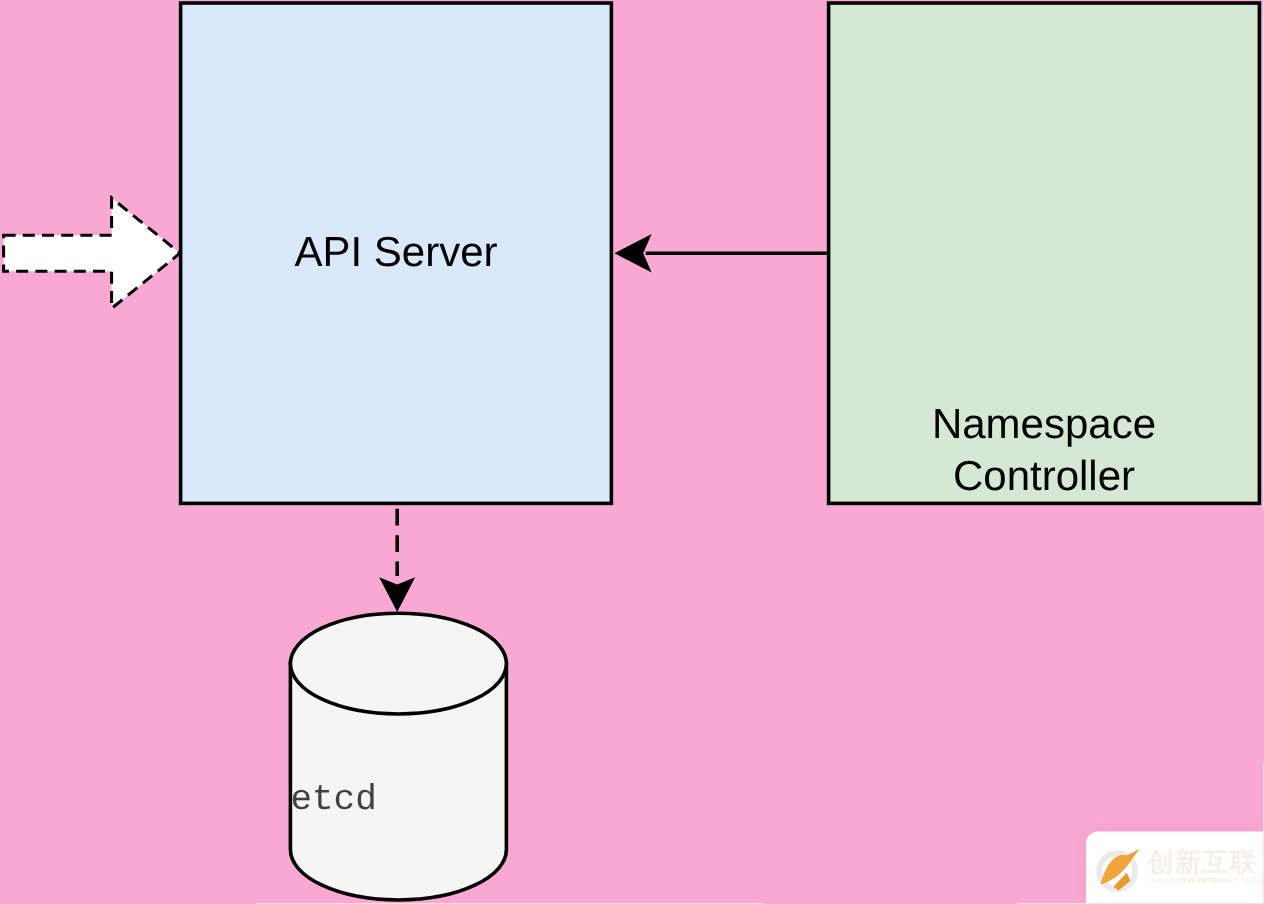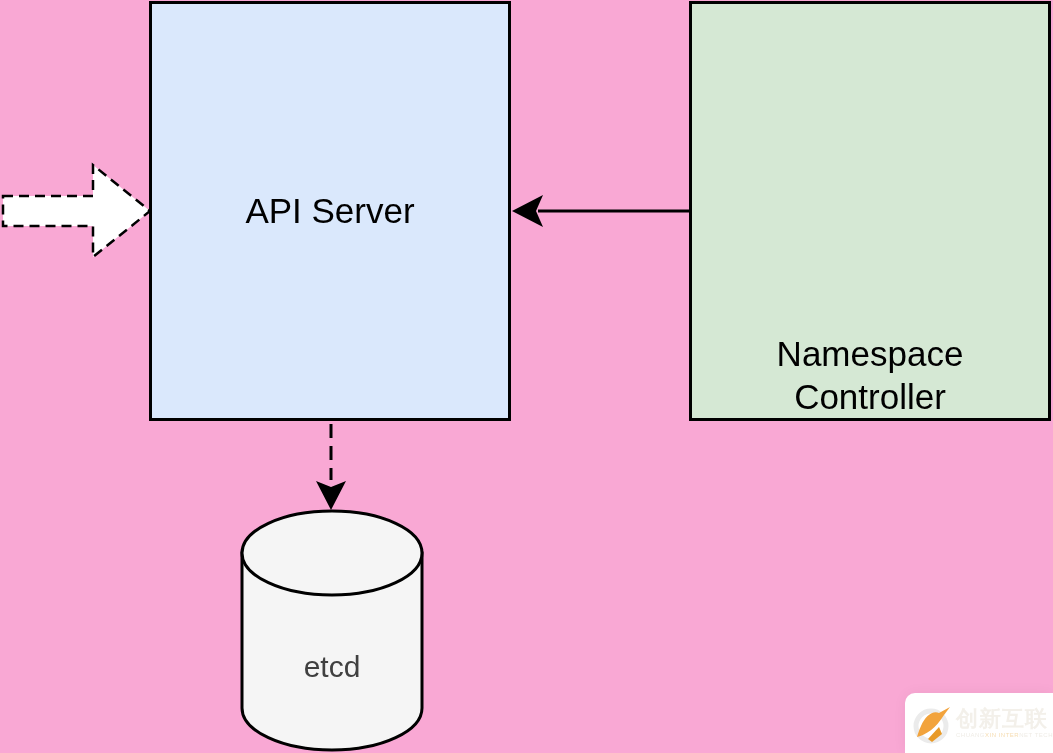--- a/index.html
+++ b/index.html
@@ -21,21 +21,21 @@
   .node .label{
     font-size:35px;
     line-height:1.23;
     color:#000000;
     white-space:pre-line;
   }
   .node-api{left:149px;top:1px;width:362px;height:420px;background:#dae8fc;}
   .node-ns{left:689px;top:1px;width:362px;height:420px;background:#d5e8d4;align-items:flex-end;}
   .etcd-label{
     position:absolute;left:242px;top:650px;width:180px;
-    text-align:center;font-size:30px;color:#404040;
+    text-align:left;font-size:30px;color:#404040;font-family:Liberation Mono, monospace;
   }
   
   .watermark{
     position:absolute;right:0;bottom:0;
     width:148px;height:60px;
     background:#ffffff;
     border-top-left-radius:10px;
     box-shadow:0 0 14px rgba(0,0,0,0.05);
     display:flex;align-items:center;
   }

